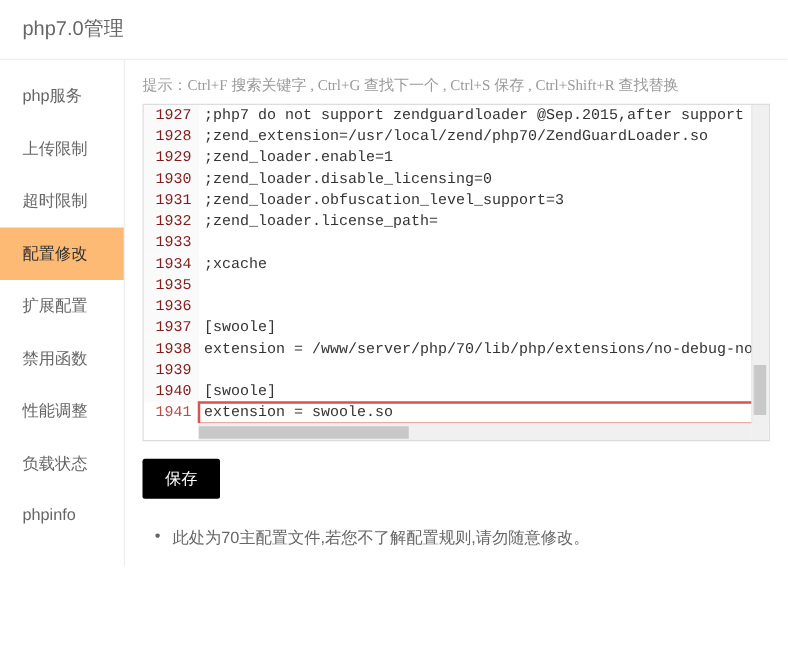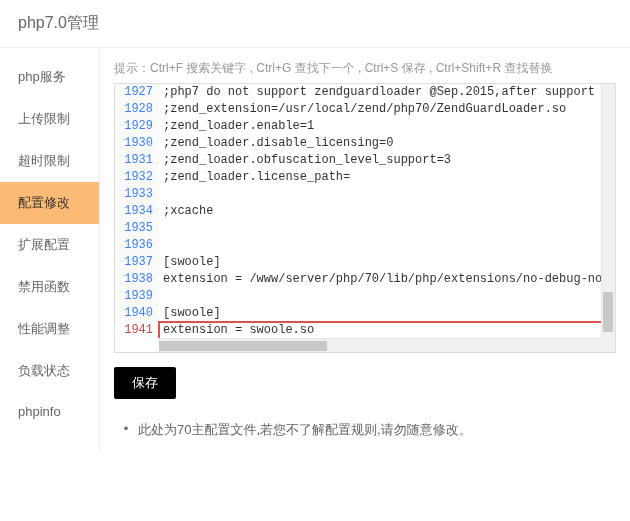--- a/index.html
+++ b/index.html
@@ -3,25 +3,25 @@
 <meta charset="utf-8">
 <style>
   * { box-sizing: border-box; margin: 0; padding: 0; }
   body { font-family: "Microsoft YaHei", Arial, sans-serif; font-size: 13px; color: #333; background: #fff; width: 630px; }
   .header { padding: 13px 18px; border-bottom: 1px solid #eee; font-size: 16px; color: #666; }
   .container { display: flex; }
   .sidebar { width: 100px; border-right: 1px solid #eee; padding-top: 8px; }
   .sidebar-item { padding: 12px 18px; font-size: 13px; color: #666; cursor: pointer; }
   .sidebar-item.active { background: #fdba74; color: #333; }
   .main { flex: 1; padding: 12px 14px 14px 14px; min-width: 0; }
-  .hint { color: #999; font-size: 12px; margin-bottom: 6px; }
+  .hint { color: #999; font-size: 12px; margin-bottom: 6px; font-family: Liberation Serif, serif; }
   .editor-wrap { border: 1px solid #ddd; height: 270px; position: relative; background: #fff; overflow: hidden; }
   .editor-scroll { position: absolute; top:0; left:0; right:0; bottom:14px; overflow-y: auto; overflow-x: hidden; }
   .line { display: flex; font-family: "Courier New", monospace; font-size: 12px; line-height: 17px; white-space: pre; }
-  .gutter { width: 44px; text-align: right; padding-right: 6px; color: #3b82f6; background: #fafafa; flex-shrink: 0; user-select: none; }
+  .gutter { width: 44px; text-align: right; padding-right: 6px; color: #7f1d1d; background: #fafafa; flex-shrink: 0; user-select: none; }
   .code { padding-left: 4px; color: #333; flex: 1; overflow: hidden; }
   .line.hl .gutter { background: #fff; color: #b94a48; }
   .line.hl .code { outline: 2px solid #d9534f; outline-offset: -1px; background: #fff; }
   .hscroll { position: absolute; left: 44px; right: 14px; bottom: 0; height: 14px; background: #f0f0f0; border-top: 1px solid #e5e5e5; }
   .hscroll-thumb { position: absolute; left: 0; top: 2px; height: 10px; width: 38%; background: #c8c8c8; }
   .vscroll-track { position: absolute; right:0; top:0; bottom:14px; width:14px; background:#f0f0f0; border-left:1px solid #e5e5e5; }
   .vscroll-thumb { position:absolute; right:2px; width:10px; height:40px; bottom:6px; background:#c8c8c8; }
   .corner { position:absolute; right:0; bottom:0; width:14px; height:14px; background:#f0f0f0; }
   .save-btn { margin-top: 14px; background: #000000; color: #fff; border: none; padding: 7px 18px; font-size: 13px; border-radius: 2px; cursor: pointer; }
   .note { margin-top: 22px; color: #666; font-size: 13px; display: flex; align-items: flex-start; }

